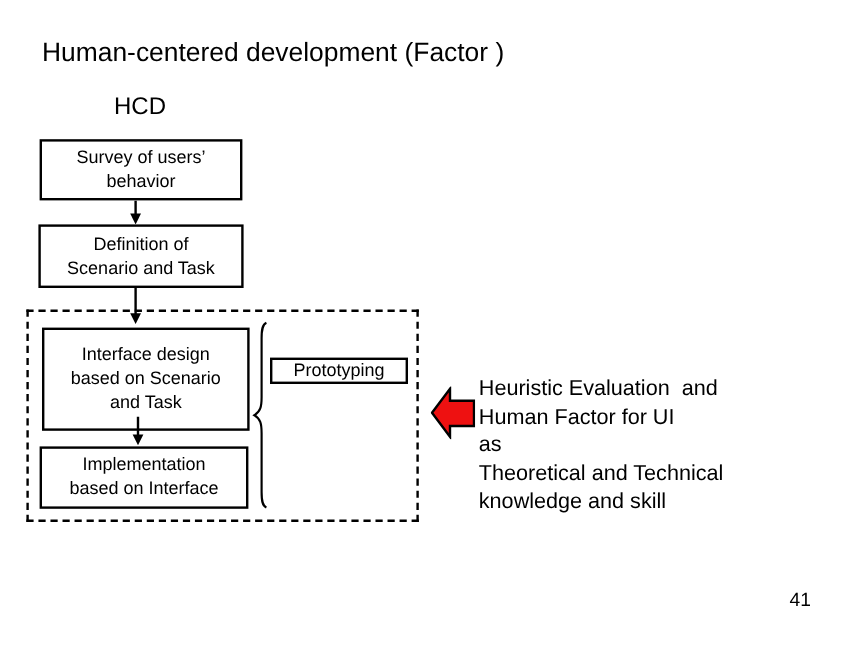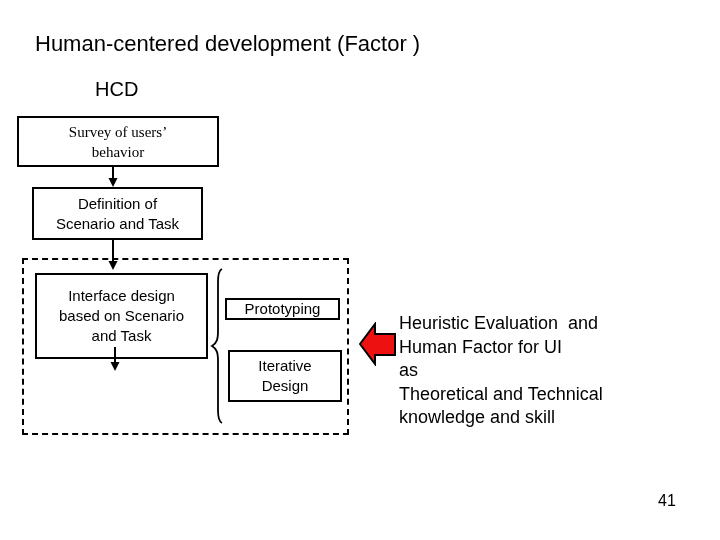--- a/index.html
+++ b/index.html
@@ -35,21 +35,21 @@
     border: 2px solid #000000;
     background: #ffffff;
     display: flex;
     align-items: center;
     justify-content: center;
     text-align: center;
     font-size: 15px;
     line-height: 20px;
     white-space: pre-line;
   }
-  .box-survey         { left: 17px;  top: 116px; width: 202px; height: 51px; font-family: Liberation Serif, serif; }
+  .box-survey         { left: 33px;  top: 116px; width: 169px; height: 51px; }
   .box-definition     { left: 32px;  top: 187px; width: 171px; height: 53px; }
   .box-interface      { left: 35px;  top: 273px; width: 173px; height: 86px; }
   .box-implementation { left: 33px;  top: 372px; width: 174px; height: 52px; }
   .box-prototyping    { left: 225px; top: 298px; width: 115px; height: 22px; }
   .box-iterative      { left: 228px; top: 350px; width: 114px; height: 52px; }
   .dashed-group {
     left: 22px;
     top: 258px;
     width: 327px;
     height: 177px;
@@ -111,33 +111,33 @@
     <span>Interface design
 based on Scenario
 and Task</span>
   </div>
 
   <svg class="abs connector-3" width="12" height="25" viewBox="0 0 12 25">
     <line x1="6" y1="0" x2="6" y2="16" stroke="#000" stroke-width="2"></line>
     <polygon points="1.5,15 10.5,15 6,24" fill="#000"></polygon>
   </svg>
 
+  <div class="abs flow-box box-implementation">
+    <span>Implementation
+based on Interface</span>
+  </div>
 
   <svg class="abs brace" width="14" height="158" viewBox="0 0 14 158">
     <path d="M12,2 C8.5,3.5 8,8 8,15 L8,64 C8,72 7,76 2,79 C7,82 8,86 8,94 L8,143 C8,150 8.5,154.5 12,156" fill="none" stroke="#000" stroke-width="1.8"></path>
   </svg>
 
   <div class="abs flow-box box-prototyping">
     <span>Prototyping</span>
   </div>
 
-  <div class="abs flow-box box-iterative">
-    <span>Iterative
-Design</span>
-  </div>
 
   <svg class="abs red-arrow" width="37" height="44" viewBox="0 0 37 44">
     <polygon points="1,22 16,2 16,12 36,12 36,33 16,33 16,42" fill="#ee1111" stroke="#000000" stroke-width="2" stroke-linejoin="miter"></polygon>
   </svg>
 
   <div class="abs annotation">Heuristic Evaluation  and
 Human Factor for UI
 as
 Theoretical and Technical
 knowledge and skill</div>

